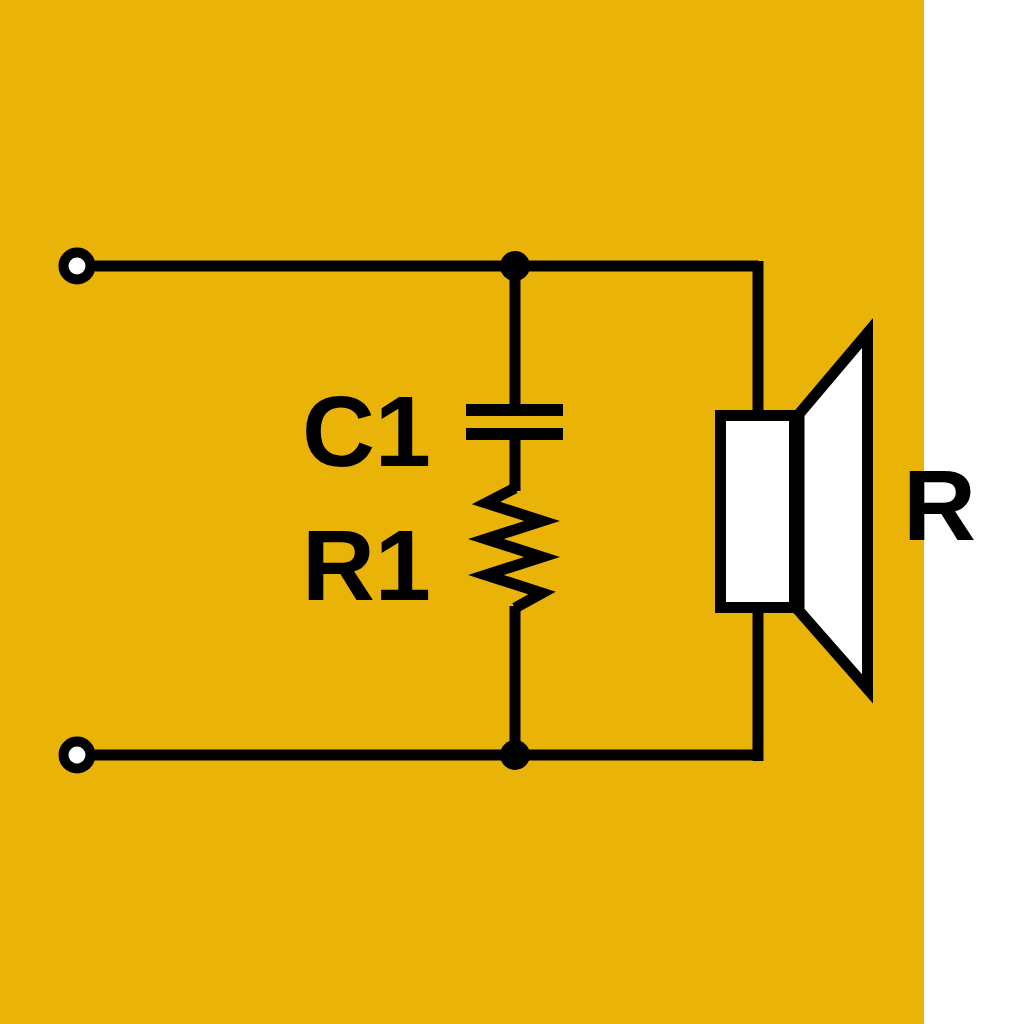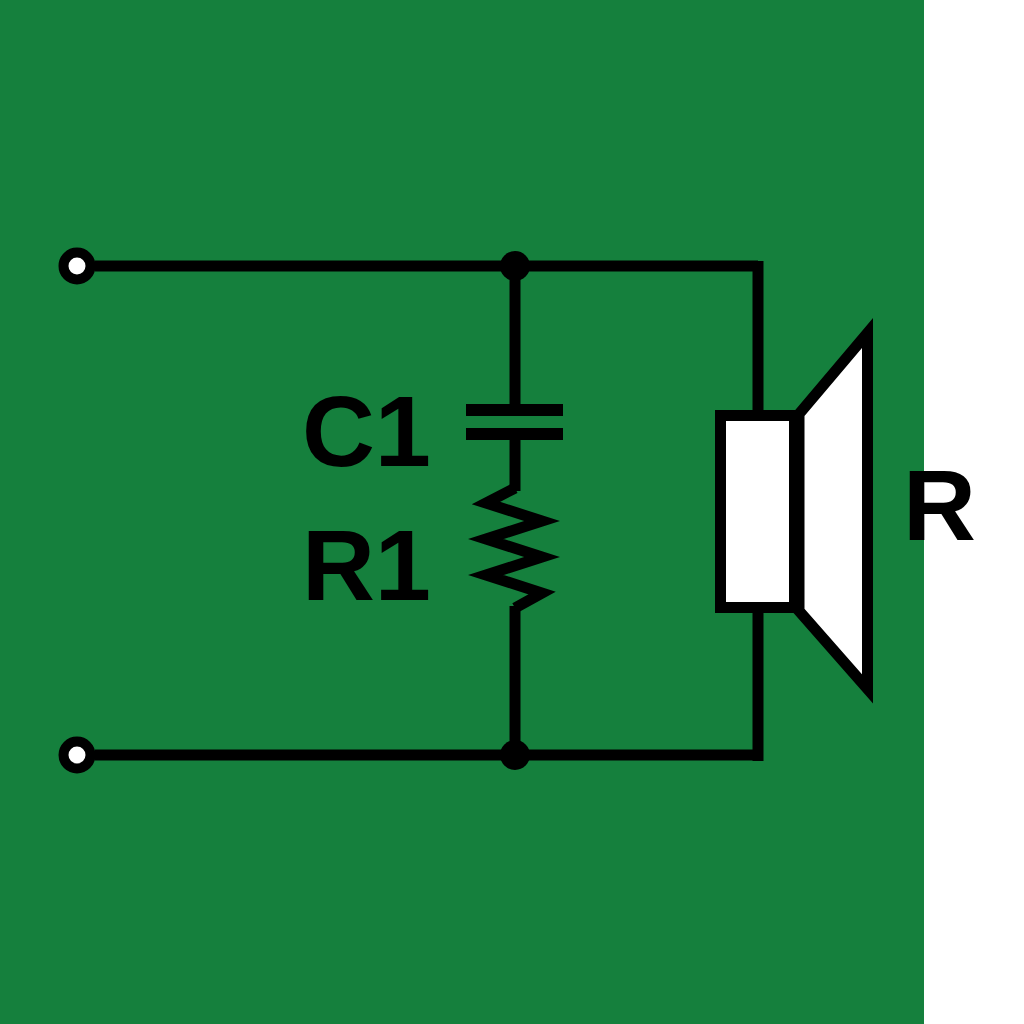--- a/index.html
+++ b/index.html
@@ -8,21 +8,21 @@
     background: #ffffff;
     width: 1024px;
     height: 1024px;
     overflow: hidden;
     font-family: "Liberation Sans", sans-serif;
   }
   .canvas {
     position: relative;
     width: 924px;
     height: 1024px;
-    background: #15803d;
+    background: #eab308;
   }
   svg {
     display: block;
     width: 1024px;
     height: 1024px;
   }
   .ink-stroke {
     stroke: #000000;
     fill: none;
   }

